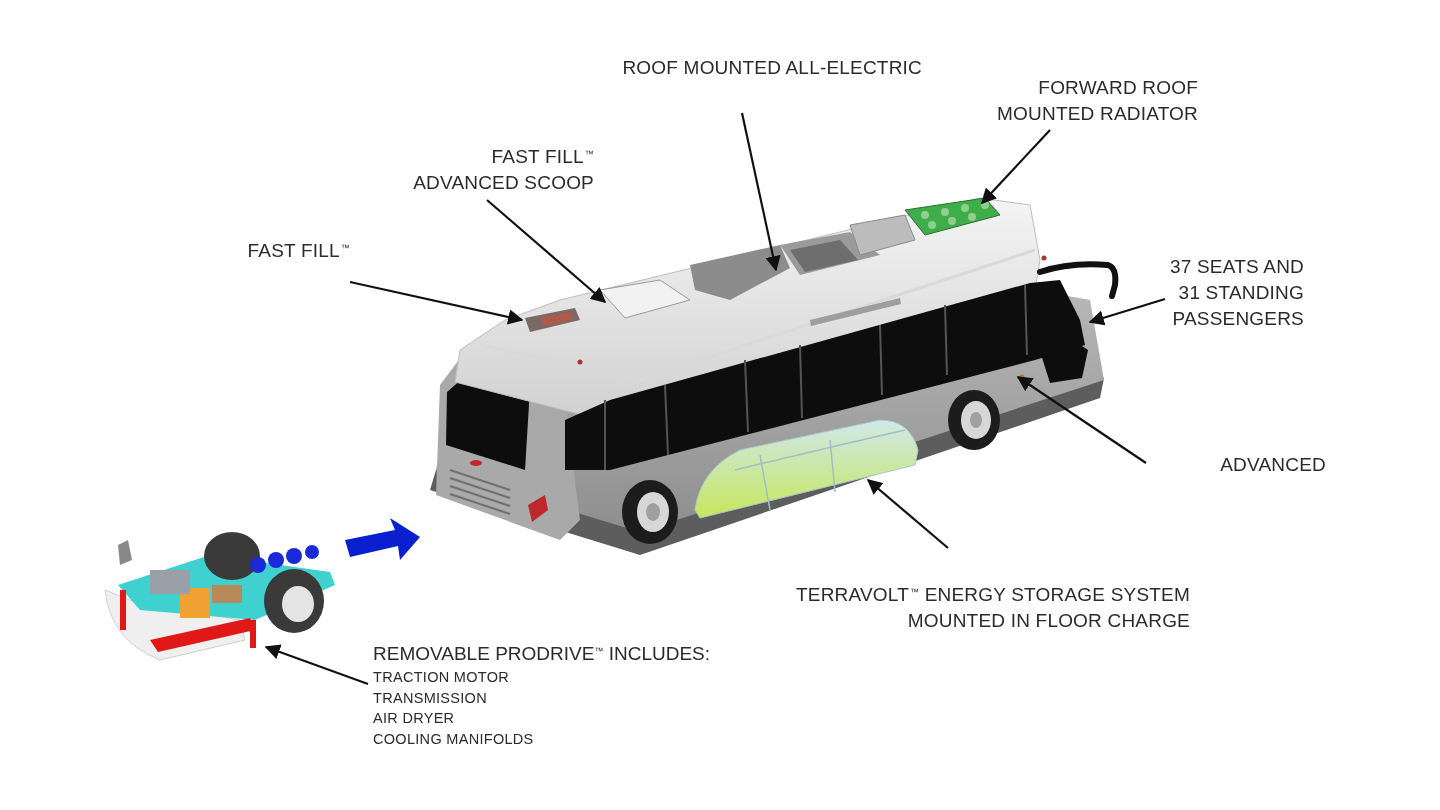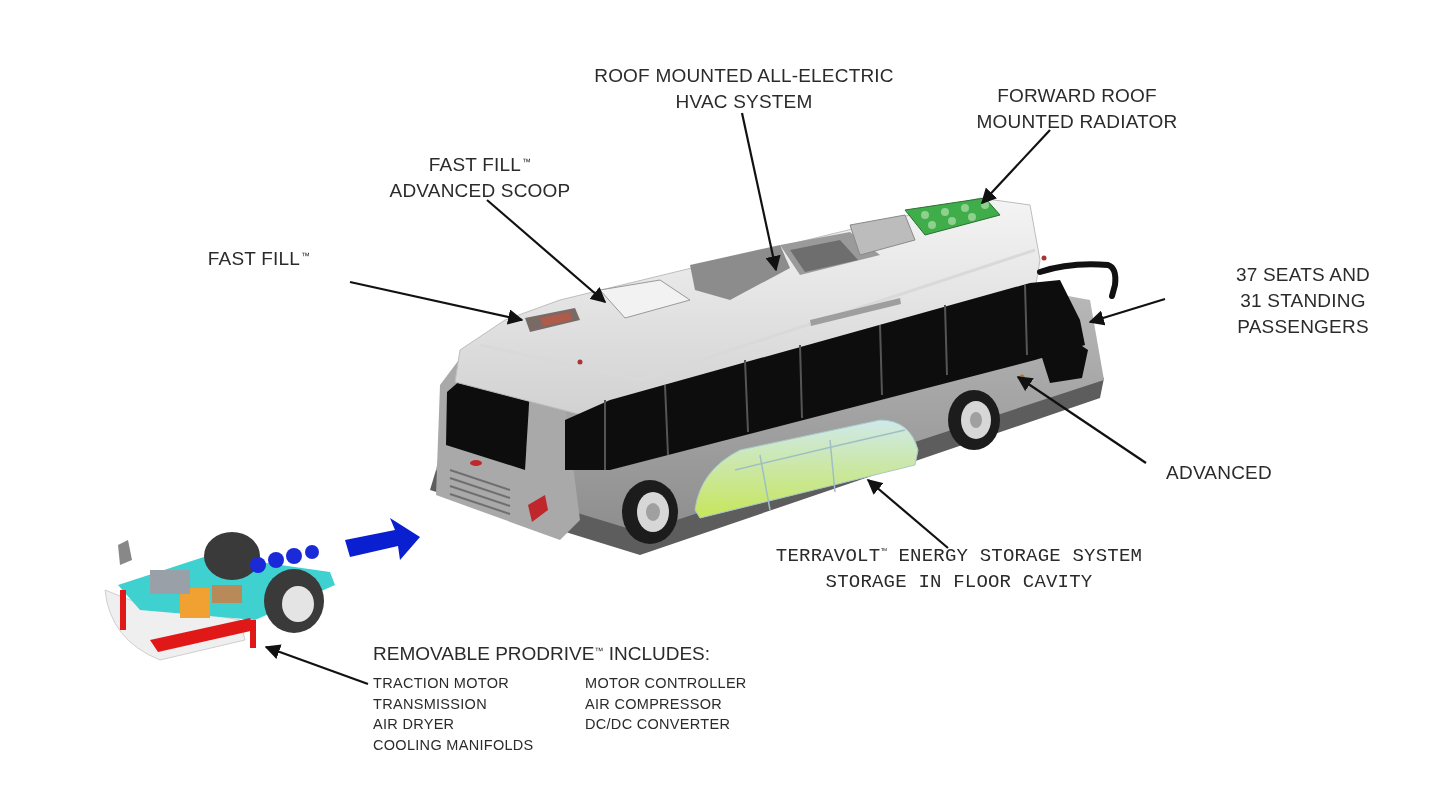--- a/index.html
+++ b/index.html
@@ -1,23 +1,23 @@
 <!DOCTYPE html>
 <html><head>
 <meta charset="utf-8">
 <style>
   html, body { margin: 0; padding: 0; background: #ffffff; }
   body { width: 1440px; height: 810px; position: relative; overflow: hidden; font-family: "Liberation Sans", sans-serif; color: #2b2b2b; }
-  .label { position: absolute; text-align: center; font-size: 19px; line-height: 26px; letter-spacing: 0.2px; white-space: nowrap; margin-top: 8px; }
+  .label { position: absolute; text-align: right; font-size: 19px; line-height: 26px; letter-spacing: 0.2px; white-space: nowrap; }
   .label sup { font-size: 9px; vertical-align: top; position: relative; top: -3px; margin-left: 1px; }
   svg#art { position: absolute; left: 0; top: 0; }
   .prodrive { position: absolute; left: 373px; top: 642px; }
   .prodrive .title { font-size: 19px; line-height: 24px; white-space: nowrap; }
   .prodrive .title sup { font-size: 9px; vertical-align: top; position: relative; top: -3px; }
-  .prodrive .cols { display: flex; gap: 0; margin-top: 7px; }
+  .prodrive .cols { display: flex; gap: 0; margin-top: 1px; }
   .prodrive .col { display: flex; flex-direction: column; font-size: 14.5px; line-height: 20.5px; white-space: nowrap; letter-spacing: 0.3px; }
   .prodrive .col.c1 { width: 212px; }
 </style>
 </head>
 <body>
 
 <svg id="art" width="1440" height="810" viewBox="0 0 1440 810">
   <defs>
     <linearGradient id="roofGrad" x1="0" y1="0" x2="0" y2="1">
       <stop offset="0" stop-color="#f4f4f4"></stop>
@@ -150,62 +150,56 @@
     <line x1="350" y1="282" x2="522" y2="320" marker-end="url(#ah)"></line>
     <line x1="1165" y1="299" x2="1090" y2="322" marker-end="url(#ah)"></line>
     <line x1="1146" y1="463" x2="1018" y2="377" marker-end="url(#ah)"></line>
     <line x1="948" y1="548" x2="868" y2="480" marker-end="url(#ah)"></line>
     <line x1="368" y1="684" x2="266" y2="647" marker-end="url(#ah)"></line>
   </g>
 </svg>
 
 <div class="label" style="left:566px; top:55px; width:356px;">
   <div>ROOF MOUNTED ALL-ELECTRIC</div>
-  <div>HVAC SYSTEM</div>
 </div>
 
 <div class="label" style="left:956px; top:75px; width:242px;">
   <div>FORWARD ROOF</div>
   <div>MOUNTED RADIATOR</div>
 </div>
 
 <div class="label" style="left:366px; top:144px; width:228px;">
   <div><span>FAST FILL</span><sup>™</sup></div>
   <div>ADVANCED SCOOP</div>
 </div>
 
 <div class="label" style="left:168px; top:238px; width:182px;">
   <div><span>FAST FILL</span><sup>™</sup></div>
 </div>
 
-<div class="label" style="left:1219px; top:254px; width:168px;">
+<div class="label" style="left:1136px; top:254px; width:168px;">
   <div>37 SEATS AND</div>
   <div>31 STANDING</div>
   <div>PASSENGERS</div>
 </div>
 
 <div class="label" style="left:1112px; top:452px; width:214px;">
   <div>ADVANCED</div>
 </div>
 
-<div class="label" style="left:728px; top:535px; width:462px;font-family:Liberation Mono, monospace;">
+<div class="label" style="left:728px; top:582px; width:462px;">
   <div><span>TERRAVOLT</span><sup>™</sup><span style="white-space:pre;"> ENERGY STORAGE SYSTEM</span></div>
-  <div>STORAGE IN FLOOR CAVITY</div>
+  <div>MOUNTED IN FLOOR CHARGE</div>
 </div>
 
 <div class="prodrive">
   <div class="title">
     <span>REMOVABLE PRODRIVE</span><sup>™</sup><span style="white-space:pre;margin-top:14px;"> INCLUDES:</span>
   </div>
   <div class="cols">
     <div class="col c1">
       <span>TRACTION MOTOR</span>
       <span>TRANSMISSION</span>
       <span>AIR DRYER</span>
       <span>COOLING MANIFOLDS</span>
     </div>
-    <div class="col c2">
-      <span>MOTOR CONTROLLER</span>
-      <span>AIR COMPRESSOR</span>
-      <span>DC/DC CONVERTER</span>
-    </div>
   </div>
 </div>
 
 </body></html>

